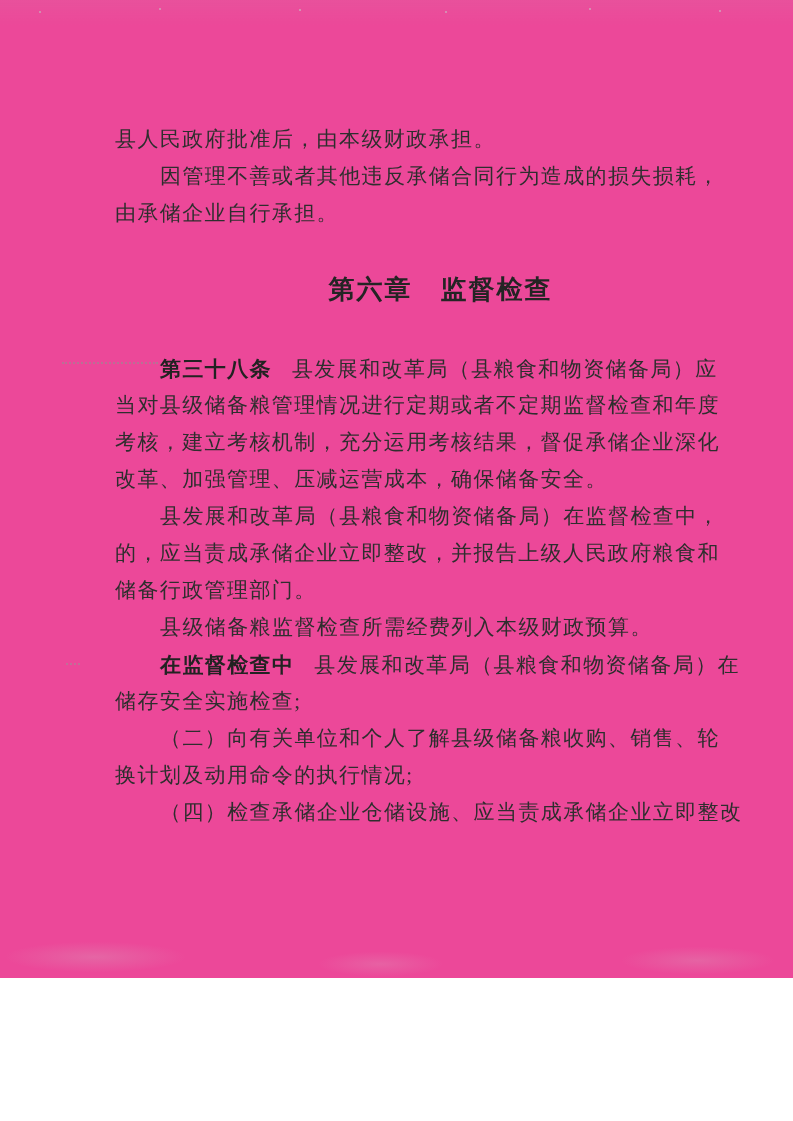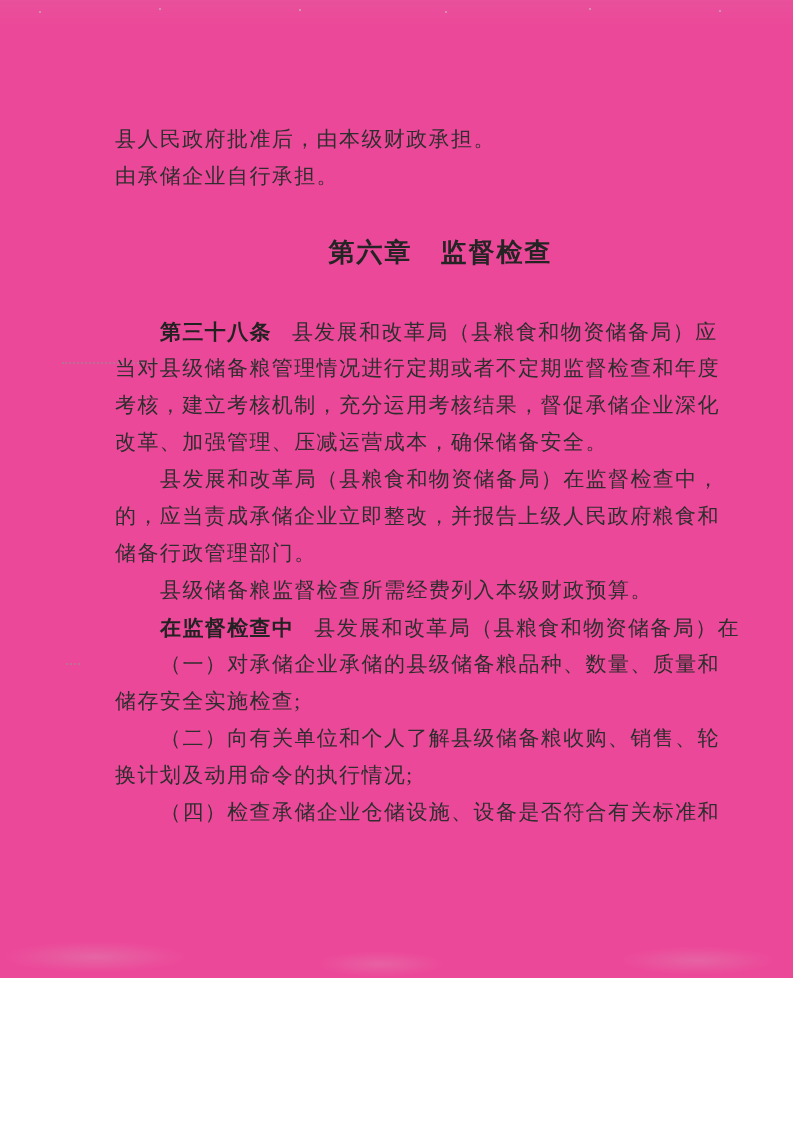--- a/index.html
+++ b/index.html
@@ -109,41 +109,41 @@
 
 <div class="page">
 
   <div class="noise-top"></div>
 
   <div class="artifact-dots"></div>
   <div class="artifact-dash"></div>
 
   <div class="text-block block-top">
       <div class="line"><span>县人民政府批准后，由本级财政承担。</span></div>
+      <div class="line indent"><span>因管理不善或者其他违反承储合同行为造成的损失损耗，</span></div>
       <div class="line"><span>由承储企业自行承担。</span></div>
     </div>
 
   <div class="text-block">
     <div class="chapter-heading">第六章　监督检查</div>
   </div>
 
   <div class="text-block block-main">
       <div class="line indent"><span class="lead">第三十八条</span><span>县发展和改革局（县粮食和物资储备局）应</span></div>
       <div class="line"><span>当对县级储备粮管理情况进行定期或者不定期监督检查和年度</span></div>
       <div class="line"><span>考核，建立考核机制，充分运用考核结果，督促承储企业深化</span></div>
       <div class="line"><span>改革、加强管理、压减运营成本，确保储备安全。</span></div>
       <div class="line indent"><span>县发展和改革局（县粮食和物资储备局）在监督检查中，</span></div>
       <div class="line"><span>的，应当责成承储企业立即整改，并报告上级人民政府粮食和</span></div>
       <div class="line"><span>储备行政管理部门。</span></div>
       <div class="line indent"><span>县级储备粮监督检查所需经费列入本级财政预算。</span></div>
       <div class="line indent"><span class="lead">在监督检查中</span><span>县发展和改革局（县粮食和物资储备局）在</span></div>
-      <div class="line indent"><span>（一）对承储企业承储的县级储备粮品种、数量、质量和</span></div>
       <div class="line"><span>储存安全实施检查;</span></div>
       <div class="line indent"><span>（二）向有关单位和个人了解县级储备粮收购、销售、轮</span></div>
       <div class="line"><span>换计划及动用命令的执行情况;</span></div>
-      <div class="line indent"><span>（四）检查承储企业仓储设施、设备是否符合有关标准和</span></div>
+      <div class="line indent"><span>（四）检查承储企业仓储设施、应当责成承储企业立即整改</span></div>
     </div>
 
   <div class="page-number">— 14 —</div>
 
   <div class="noise-bottom"></div>
 
 </div>
 
 </body></html>

